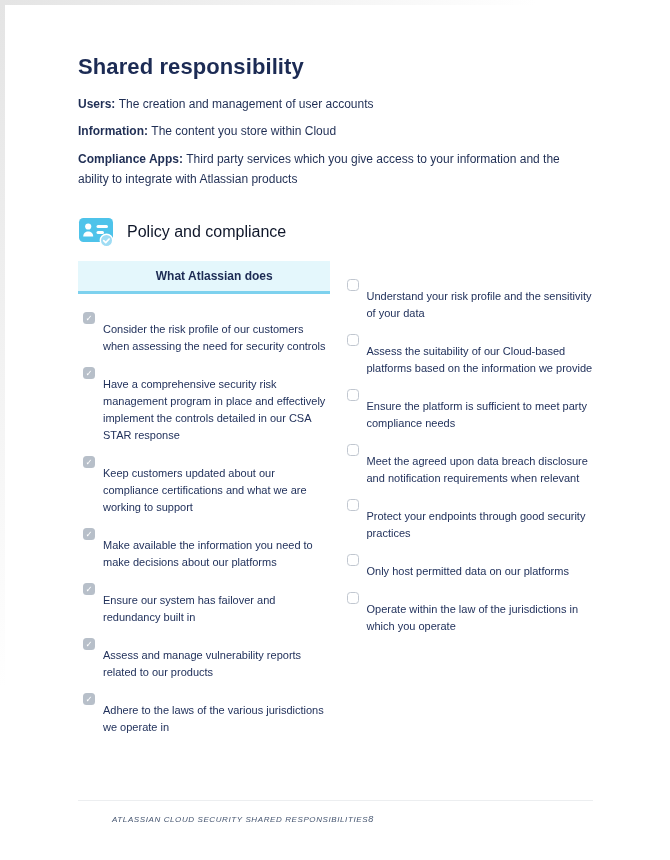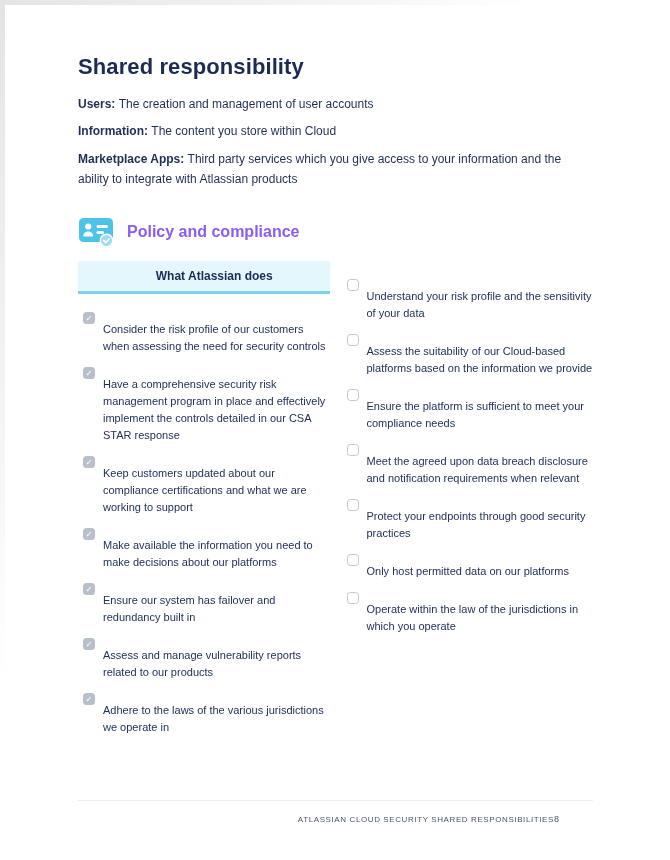--- a/index.html
+++ b/index.html
@@ -15,60 +15,60 @@
 
   h1.title{margin:0 0 14px 0;font-size:22px;font-weight:700;color:#1c2b54;letter-spacing:.1px;}
   p.intro{margin:0 0 28px 0;font-size:13.5px;line-height:1.6;max-width:520px;}
 
   .defs{max-width:505px;margin-bottom:26px;}
   .defs p{margin:0 0 7px 0;font-size:12px;line-height:1.7;}
   .defs strong{font-weight:700;}
 
   .section-head{display:flex;align-items:center;gap:13px;margin:0 0 13px 0;}
   .section-head .icon{display:inline-flex;width:36px;height:32px;}
-  .section-head h2{margin:0;font-size:16px;font-weight:700;color:#8b5cf6;}
+  .section-head h2{margin:0;font-size:16px;font-weight:400;color:#0f172a;}
 
   .table{display:flex;gap:12px;}
   .col{flex:1;min-width:0;}
   .col-header{
     height:30px;display:flex;align-items:center;justify-content:center;
     font-size:12px;font-weight:700;color:#1c2b54;
     border-bottom:3px solid transparent;
   }
   .items{padding-top:16px;}
   .check-item{display:flex;align-items:flex-start;margin-bottom:10px;}
   .checkbox{
     flex:0 0 auto;width:12px;height:12px;margin:2px 8px 0 5px;border-radius:3.5px;
     box-sizing:border-box;font-size:8.5px;line-height:12px;text-align:center;color:#ffffff;
   }
   .checkbox.checked{background:#b7bfc9;}
   .checkbox.unchecked{background:#ffffff;border:1.2px solid #c1c7d0;}
   .check-text{font-size:11px;line-height:1.55;color:#22325c;margin-top:11px;}
 
   .footer{position:absolute;left:78px;right:77px;bottom:36px;}
   .footer-line{height:1px;background:#eceef0;margin-bottom:13px;}
-  .footer-row{display:flex;justify-content:flex-end;align-items:center;padding:0 34px;}
+  .footer-row{display:flex;justify-content:flex-start;align-items:center;padding:0 34px;font-style:italic;}
   .footer-text{font-size:8px;letter-spacing:.6px;color:#44546f;text-transform:uppercase;}
   .footer-page{font-size:9px;color:#44546f;}
 </style>
 </head>
 <body>
 
 <div class="edge-top"></div>
 <div class="edge-left"></div>
 
 <div class="page">
 
   <h1 class="title">Shared responsibility</h1>
 
 
   <div class="defs" id="defs">
       <p><strong>Users: </strong><span>The creation and management of user accounts</span></p>
       <p><strong>Information: </strong><span>The content you store within Cloud</span></p>
-      <p><strong>Marketplace Apps: </strong><span>Third party services which you give access to your information and the ability to integrate with Atlassian products</span></p>
+      <p><strong>Compliance Apps: </strong><span>Third party services which you give access to your information and the ability to integrate with Atlassian products</span></p>
     </div>
 
   <div class="section-head">
     <span class="icon">
       <svg width="36" height="32" viewBox="0 0 36 32" aria-hidden="true">
         <rect x="1" y="2" width="34" height="24" rx="4.5" fill="#4ec3ea"></rect>
         <circle cx="10.2" cy="10.5" r="3.1" fill="#ffffff"></circle>
         <path d="M5.2 20.5 c0-3.4 2.3-5.1 5-5.1 s5 1.7 5 5.1 z" fill="#ffffff"></path>
         <rect x="18.5" y="9" width="11.5" height="3" rx="1.5" fill="#ffffff"></rect>
         <rect x="18.5" y="15" width="7.5" height="3" rx="1.5" fill="#ffffff"></rect>
@@ -118,21 +118,21 @@
           <div class="check-item">
             <span class="checkbox unchecked"></span>
             <span class="check-text">Understand your risk profile and the sensitivity of your data</span>
           </div>
           <div class="check-item">
             <span class="checkbox unchecked"></span>
             <span class="check-text">Assess the suitability of our Cloud-based platforms based on the information we provide</span>
           </div>
           <div class="check-item">
             <span class="checkbox unchecked"></span>
-            <span class="check-text">Ensure the platform is sufficient to meet your compliance needs</span>
+            <span class="check-text">Ensure the platform is sufficient to meet party compliance needs</span>
           </div>
           <div class="check-item">
             <span class="checkbox unchecked"></span>
             <span class="check-text">Meet the agreed upon data breach disclosure and notification requirements when relevant</span>
           </div>
           <div class="check-item">
             <span class="checkbox unchecked"></span>
             <span class="check-text">Protect your endpoints through good security practices</span>
           </div>
           <div class="check-item">

